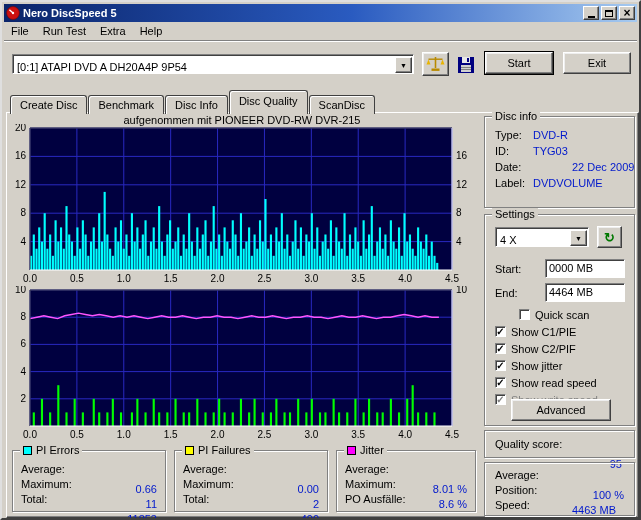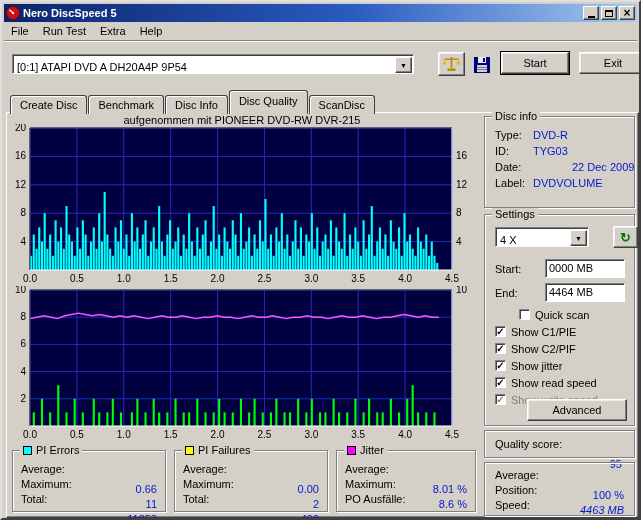--- a/index.html
+++ b/index.html
@@ -15,21 +15,21 @@
   .glyph-min{width:7px;height:8px;border-bottom:2px solid #000;}
   .glyph-max{width:8px;height:7px;border:1px solid #000;border-top-width:2px;box-sizing:border-box;}
   .glyph-close{font-size:12px;font-weight:bold;line-height:10px;}
   .menubar{position:absolute;left:2px;top:20px;right:2px;height:18px;display:flex;align-items:center;}
   .menu-item{padding:2px 7px;}
   .menu-divider{position:absolute;left:2px;right:2px;top:38px;height:0;border-top:1px solid #808080;border-bottom:1px solid #fff;}
   .raised{background:#d4d0c8;border:1px solid;border-color:#fff #404040 #404040 #fff;
           box-shadow:inset -1px -1px 0 #808080, inset 1px 1px 0 #eee;box-sizing:border-box;}
   .sunken{background:#fff;border:1px solid;border-color:#808080 #fff #fff #808080;
           box-shadow:inset 1px 1px 0 #404040;box-sizing:border-box;}
-  .btn{position:absolute;display:flex;align-items:center;justify-content:center;cursor:default;margin-left:16px;}
+  .btn{position:absolute;display:flex;align-items:center;justify-content:center;cursor:default;}
   .default-btn{outline:1px solid #000;}
   .combo{position:absolute;display:flex;align-items:flex-end;}
   .combo-text{flex:1;padding:0 4px;white-space:nowrap;overflow:hidden;}
   .combo-arrow{width:17px;height:16px;margin-right:1px;background:#d4d0c8;border:1px solid;border-color:#fff #404040 #404040 #fff;
                box-shadow:inset -1px -1px 0 #808080;display:flex;align-items:center;justify-content:center;font-size:7px;box-sizing:border-box;}
   .tabs{position:absolute;left:8px;top:89px;height:23px;display:flex;align-items:flex-end;z-index:6;}
   .tab{height:18px;line-height:18px;padding:0 9px;background:#d4d0c8;border:1px solid #404040;border-bottom:none;
        border-top-left-radius:3px;border-top-right-radius:3px;box-shadow:inset 1px 1px 0 #fff;margin-right:1px;}
   .tab.active{height:23px;line-height:21px;font-weight:normal;z-index:7;}
   .content{position:absolute;left:4px;top:110px;width:633px;height:406px;background:#d4d0c8;
@@ -530,18 +530,18 @@
 
   <div class="groupbox" style="left:482px;top:428px;width:151px;height:28px;">
     <span class="rowlabel" style="left:10px;top:7px;">Quality score:</span>
     <span class="rowvalue right" style="right:12px;top:7px;">95</span>
   </div>
 
   <div class="groupbox" style="left:482px;top:460px;width:151px;height:54px;">
     <span class="rowlabel" style="left:10px;top:6px;">Average:</span>
     <span class="rowvalue right" style="right:10px;top:6px;">100 %</span>
     <span class="rowlabel" style="left:10px;top:21px;">Position:</span>
-    <span class="rowvalue right" style="right:10px;top:21px;font-style:italic;">4463 MB</span>
+    <span class="rowvalue right" style="right:18px;top:21px;">4463 MB</span>
     <span class="rowlabel" style="left:10px;top:36px;">Speed:</span>
     <span class="rowvalue right" style="right:10px;top:36px;">3.98 X</span>
   </div>
 
 </div>
 
 </body></html>

